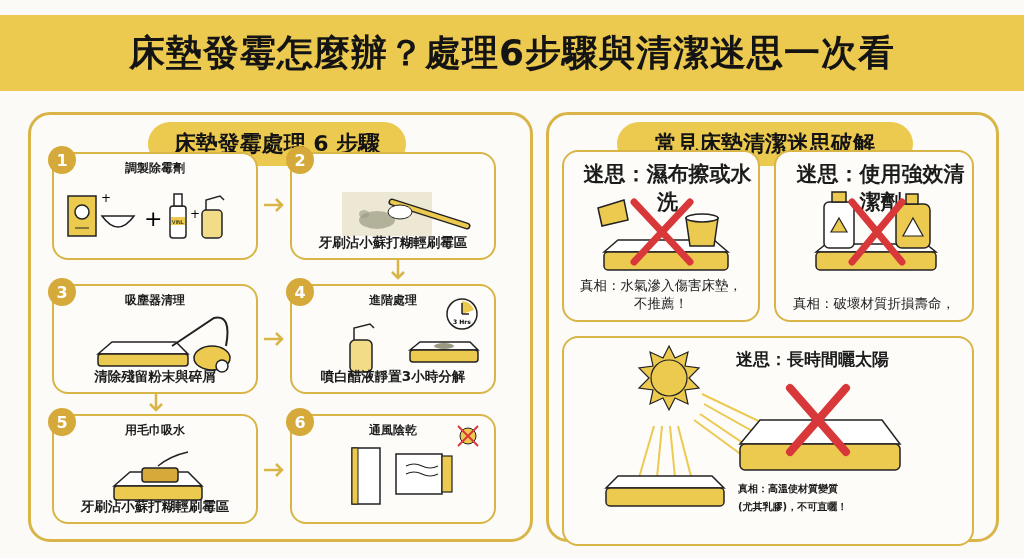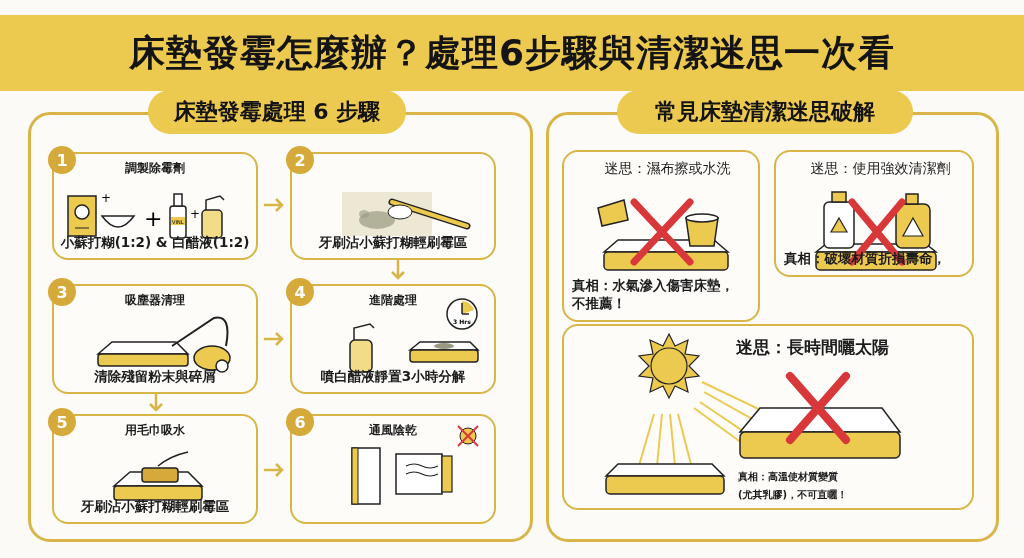--- a/index.html
+++ b/index.html
@@ -27,20 +27,21 @@
   .panel-left { left: 28px; top: 112px; width: 505px; height: 430px; }
   .panel-right { left: 546px; top: 112px; width: 453px; height: 430px; }
   .pill {
     position: absolute;
     background: #ecc94f;
     border-radius: 24px;
     height: 44px;
     display: flex; align-items: center; justify-content: center;
     font-size: 22px; font-weight: bold; color: #141414;
     padding: 0 24px;
+    margin-top: 32px;
   }
   .pill-left { left: 148px; top: 90px; width: 258px; }
   .pill-right { left: 617px; top: 90px; width: 296px; }
 
   .step {
     position: absolute;
     border: 2.5px solid #d9b548;
     border-radius: 16px;
     background: #fdfcf9;
   }
@@ -63,25 +64,25 @@
   .arrow { position: absolute; }
 
   .myth {
     position: absolute;
     border: 2.5px solid #d9b548;
     border-radius: 16px;
     background: #fdfcf9;
   }
   .myth-title {
     position: absolute; left: 13px; right: 0; top: 8px;
-    text-align: center; font-size: 14px; font-weight: normal;
+    text-align: center; font-size: 21px; font-weight: bold;
   }
   .myth-truth {
     position: absolute; left: 8px; right: 8px; bottom: 8px;
-    text-align: left; font-size: 13.5px; font-weight: bold; line-height: 18px;
+    text-align: center; font-size: 13.5px; font-weight: normal; line-height: 18px;
   }
 </style>
 </head>
 <body>
 
 <div class="banner">
   <h1>床墊發霉怎麼辦？處理6步驟與清潔迷思一次看</h1>
 </div>
 
 <div class="panel panel-left"></div>
@@ -98,21 +99,20 @@
     <path d="M48 32 Q64 54 80 32 Z" fill="#fff" stroke="#222" stroke-width="1.5"></path>
     <text x="90" y="42" font-size="22" font-family="DejaVu Sans, sans-serif">+</text>
     <rect x="116" y="22" width="16" height="32" rx="3" fill="#fff" stroke="#222" stroke-width="1.5"></rect>
     <rect x="120" y="10" width="8" height="12" fill="#fff" stroke="#222" stroke-width="1.5"></rect>
     <rect x="117" y="33" width="14" height="8" fill="#ecc94f"></rect>
     <text x="118" y="40" font-size="5" font-family="DejaVu Sans, sans-serif">VINL</text>
     <text x="136" y="34" font-size="12" font-family="DejaVu Sans, sans-serif">+</text>
     <rect x="148" y="26" width="20" height="28" rx="4" fill="#f3dc88" stroke="#222" stroke-width="1.5"></rect>
     <path d="M152 26 L152 16 L166 12 L170 16" fill="none" stroke="#222" stroke-width="1.5"></path>
   </svg>
-  <div class="step-caption">小蘇打糊(1:2) &amp; 白醋液(1:2)</div>
 </div>
 
 <svg class="arrow" style="left:262px; top:197px;" width="24" height="16" viewBox="0 0 24 16">
   <path d="M2 8 H20 M14 2 L20 8 L14 14" stroke="#d9b548" stroke-width="2.5" fill="none"></path>
 </svg>
 
 <div class="step" style="left:290px; top:152px; width:206px; height:108px;">
   <div class="badge">2</div>
   <svg class="step-illus" viewBox="0 0 206 60" width="206" height="60">
     <rect x="50" y="8" width="90" height="44" fill="#ece8d4"></rect>
@@ -214,39 +214,39 @@
     <path d="M102 30 L134 30 L130 58 L106 58 Z" fill="#ecc94f" stroke="#222" stroke-width="1.5"></path>
     <ellipse cx="118" cy="30" rx="16" ry="4" fill="#fff" stroke="#222" stroke-width="1.5"></ellipse>
     <path d="M50 14 L106 74 M106 14 L50 74" stroke="#d9383a" stroke-width="7" stroke-linecap="round"></path>
   </svg>
   <div class="myth-truth">
     <div>真相：水氣滲入傷害床墊，</div>
     <div>不推薦！</div>
   </div>
 </div>
 
-<div class="myth" style="left:774px; top:150px; width:200px; height:127px;">
+<div class="myth" style="left:774px; top:150px; width:200px; height:172px;">
   <div class="myth-title">迷思：使用強效清潔劑</div>
   <svg style="position:absolute; left:20px; top:36px;" width="160" height="90" viewBox="0 0 160 90">
     <path d="M20 64 L30 56 L130 56 L140 64 Z" fill="#fff" stroke="#222" stroke-width="1.5"></path>
     <rect x="20" y="64" width="120" height="18" rx="4" fill="#ecc94f" stroke="#222" stroke-width="1.5"></rect>
     <rect x="28" y="14" width="30" height="46" rx="5" fill="#fff" stroke="#222" stroke-width="1.5"></rect>
     <rect x="36" y="4" width="14" height="10" fill="#ecc94f" stroke="#222" stroke-width="1.5"></rect>
     <path d="M43 30 L51 44 L35 44 Z" fill="#ecc94f" stroke="#222" stroke-width="1.2"></path>
     <rect x="100" y="16" width="34" height="44" rx="6" fill="#ecc94f" stroke="#222" stroke-width="1.5"></rect>
     <rect x="110" y="6" width="12" height="10" fill="#ecc94f" stroke="#222" stroke-width="1.5"></rect>
     <path d="M117 30 L127 48 L107 48 Z" fill="#fff" stroke="#222" stroke-width="1.2"></path>
     <path d="M56 14 L106 74 M106 14 L56 74" stroke="#d9383a" stroke-width="7" stroke-linecap="round"></path>
   </svg>
   <div class="myth-truth">
     <div>真相：破壞材質折損壽命，</div>
   </div>
 </div>
 
-<div class="myth" style="left:562px; top:324px; width:412px; height:186px;">
+<div class="myth" style="left:562px; top:336px; width:412px; height:210px;">
   <svg style="position:absolute; left:0; top:0;" width="412" height="186" viewBox="0 0 412 186">
     <g stroke="#222" stroke-width="1.2" fill="#ecc94f">
       <polygon points="105,8 111,20 124,14 121,28 135,30 125,40 135,50 121,52 124,66 111,60 105,72 99,60 86,66 89,52 75,50 85,40 75,30 89,28 86,14 99,20"></polygon>
       <circle cx="105" cy="40" r="18"></circle>
     </g>
     <g stroke="#ecc94f" stroke-width="2">
       <line x1="90" y1="88" x2="72" y2="150"></line>
       <line x1="98" y1="88" x2="92" y2="150"></line>
       <line x1="106" y1="88" x2="112" y2="150"></line>
       <line x1="114" y1="88" x2="130" y2="150"></line>

